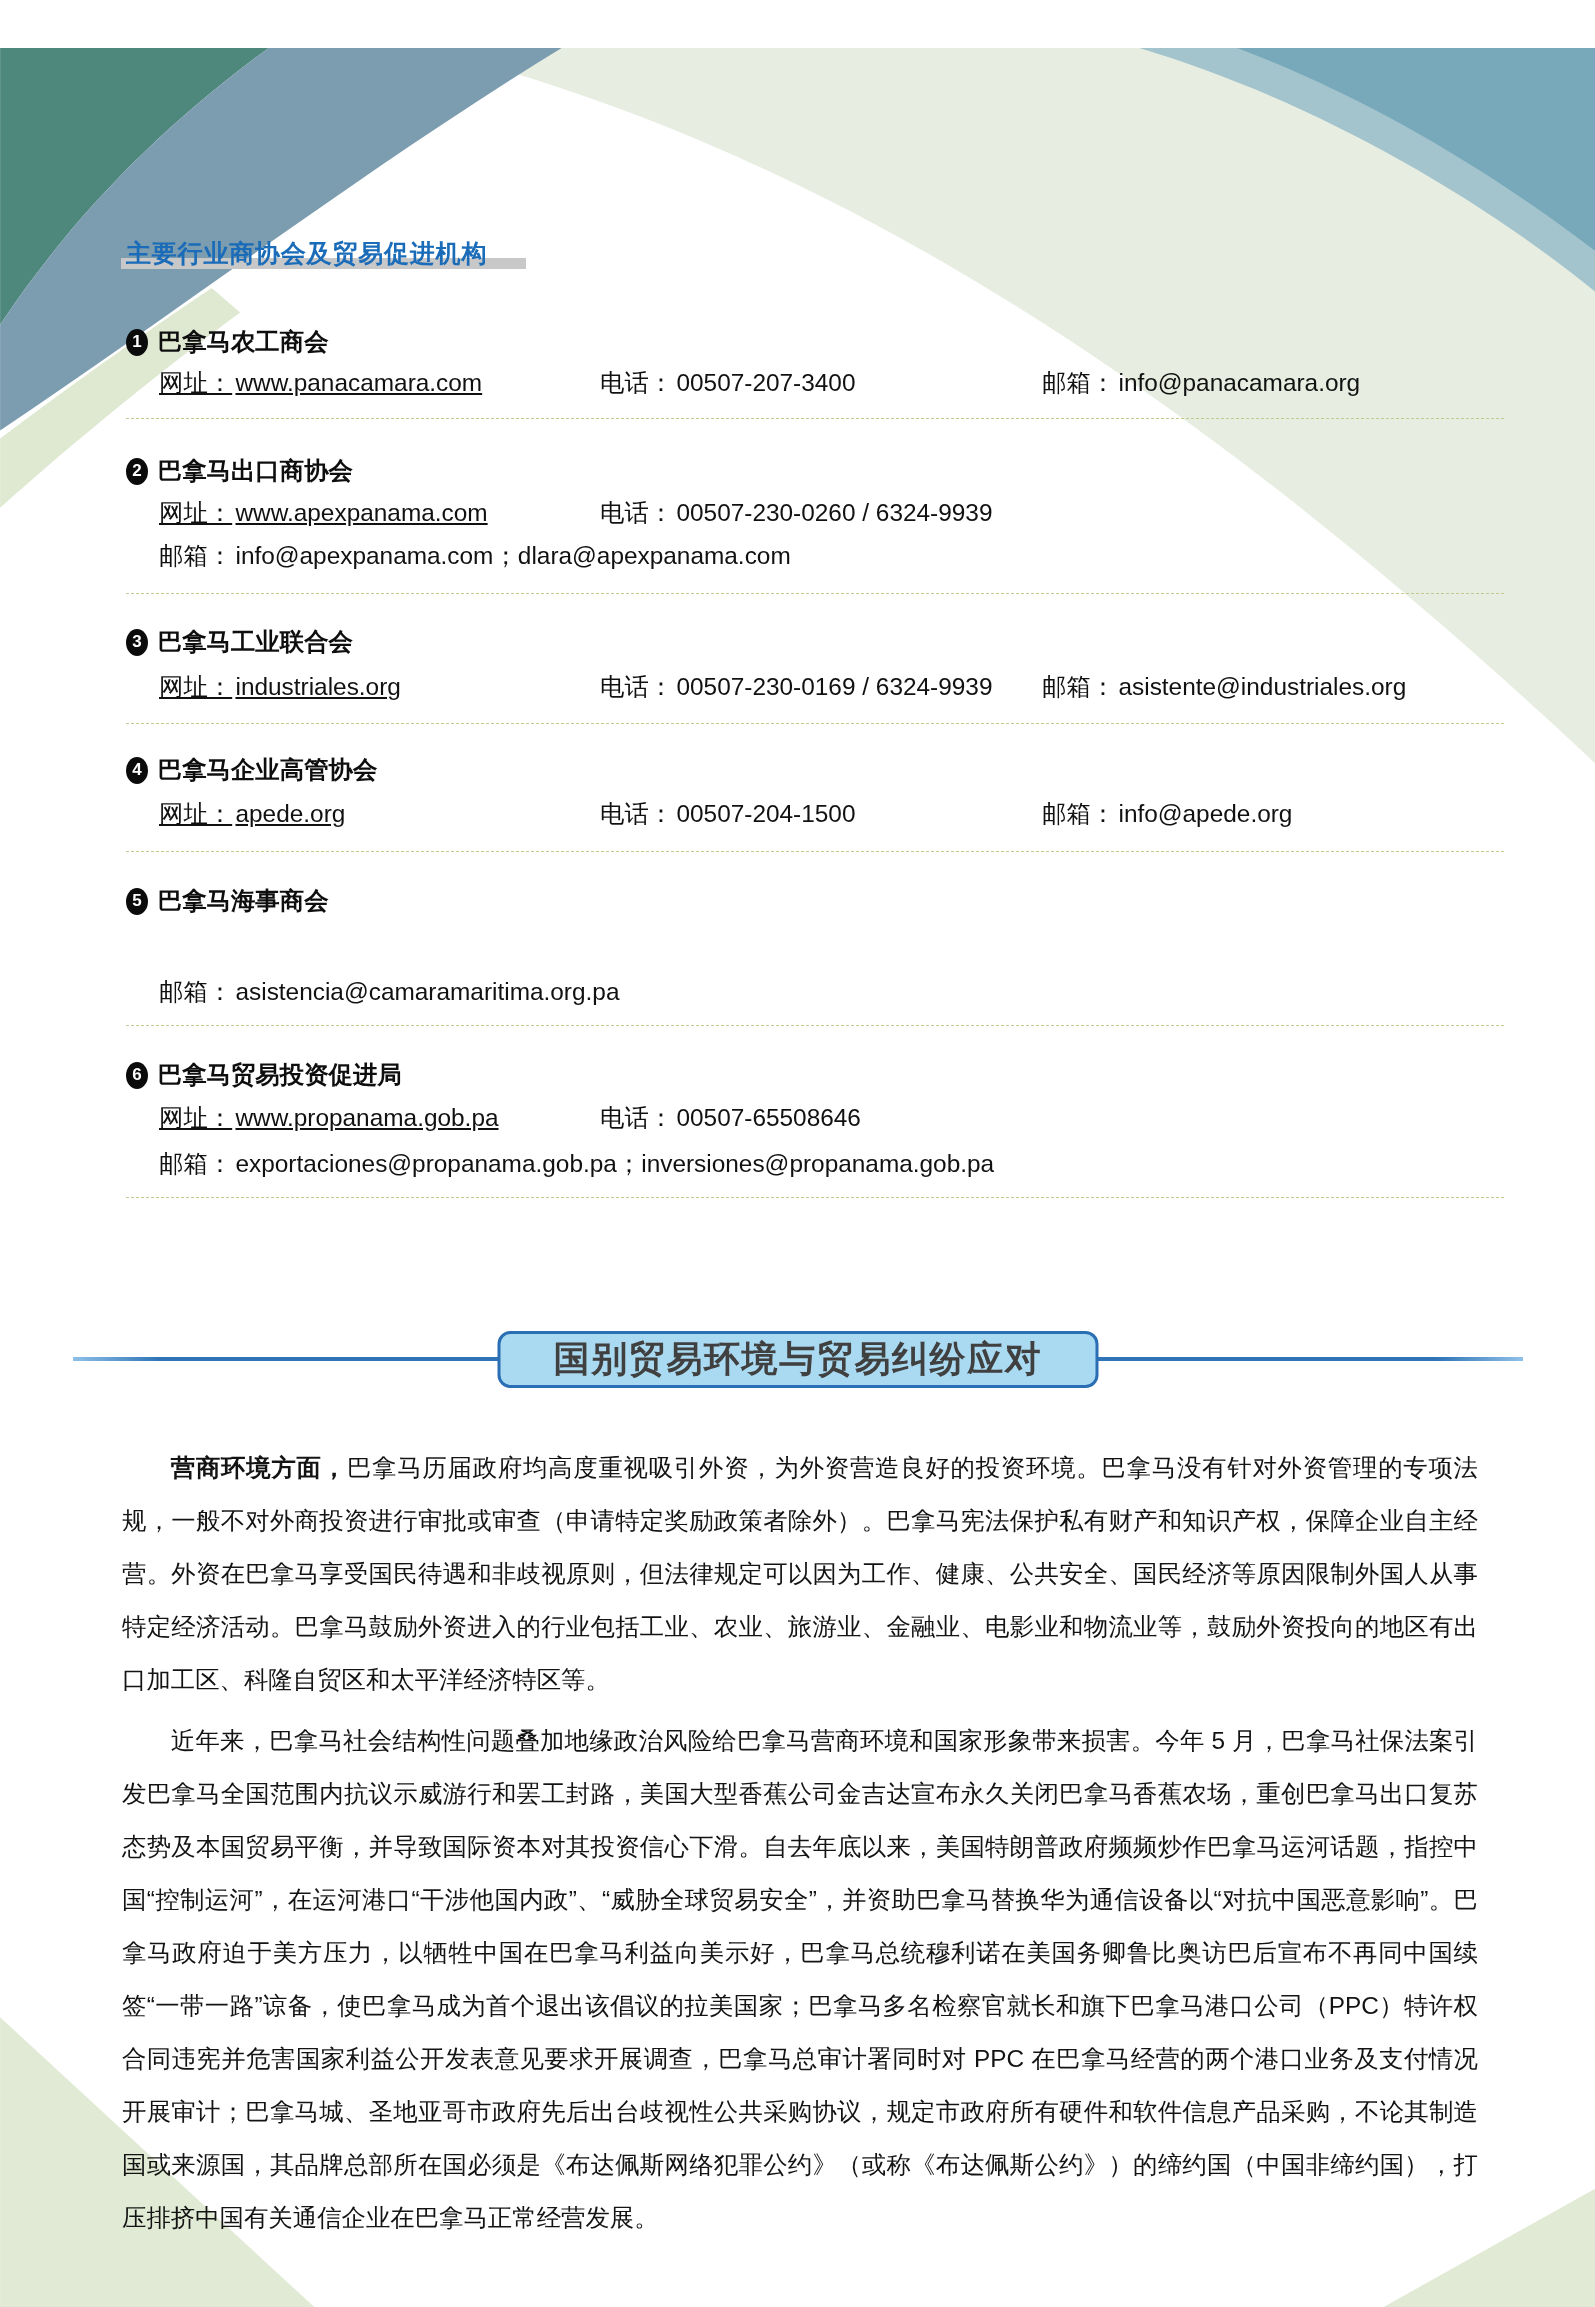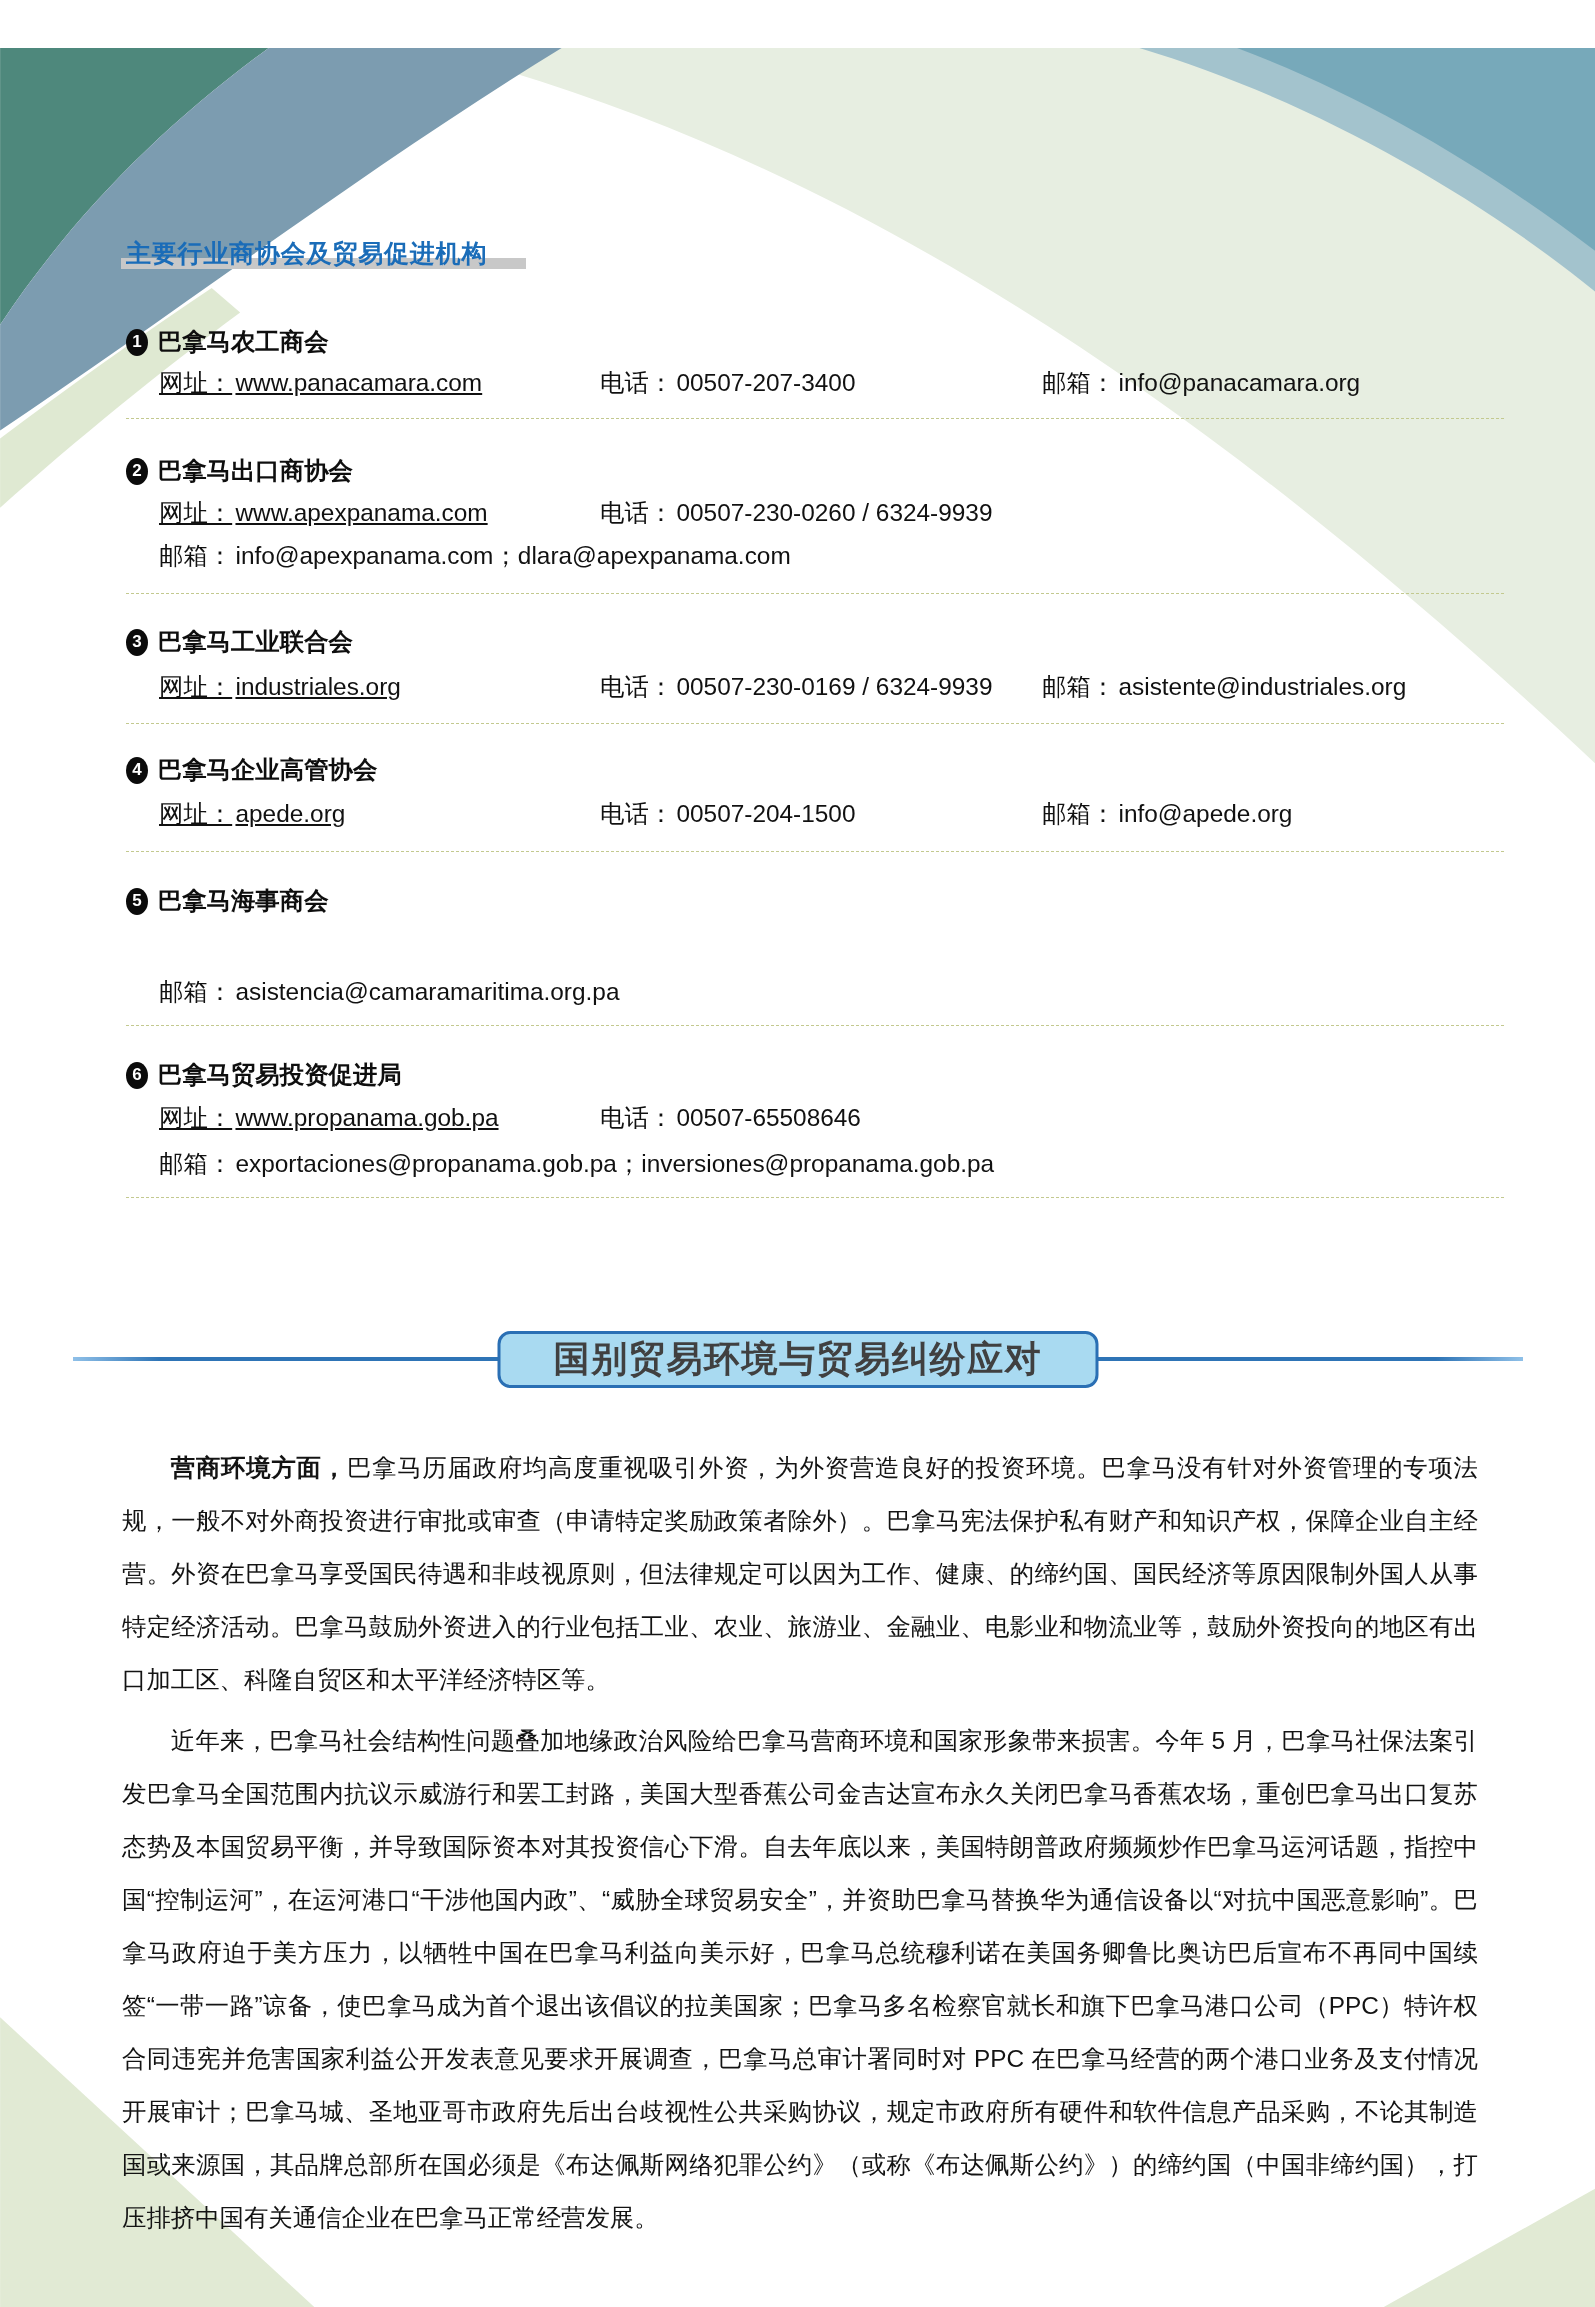--- a/index.html
+++ b/index.html
@@ -151,20 +151,20 @@
       <span class="f-mail-l"><span class="lbl">邮箱：</span><span>exportaciones@propanama.gob.pa；inversiones@propanama.gob.pa</span></span>
     </div>
     <div class="sep" style="top:1149px"></div>
 
     <div class="banner-rule"></div>
     <div class="banner-box">
       <span>国别贸易环境与贸易纠纷应对</span>
     </div>
 
     <div class="bodytext">
-      <p><span class="lead">营商环境方面，</span><span>巴拿马历届政府均高度重视吸引外资，为外资营造良好的投资环境。巴拿马没有针对外资管理的专项法规，一般不对外商投资进行审批或审查（申请特定奖励政策者除外）。巴拿马宪法保护私有财产和知识产权，保障企业自主经营。外资在巴拿马享受国民待遇和非歧视原则，但法律规定可以因为工作、健康、的缔约国、国民经济等原因限制外国人从事特定经济活动。巴拿马鼓励外资进入的行业包括工业、农业、旅游业、金融业、电影业和物流业等，鼓励外资投向的地区有出口加工区、科隆自贸区和太平洋经济特区等。</span></p>
+      <p><span class="lead">营商环境方面，</span><span>巴拿马历届政府均高度重视吸引外资，为外资营造良好的投资环境。巴拿马没有针对外资管理的专项法规，一般不对外商投资进行审批或审查（申请特定奖励政策者除外）。巴拿马宪法保护私有财产和知识产权，保障企业自主经营。外资在巴拿马享受国民待遇和非歧视原则，但法律规定可以因为工作、健康、公共安全、国民经济等原因限制外国人从事特定经济活动。巴拿马鼓励外资进入的行业包括工业、农业、旅游业、金融业、电影业和物流业等，鼓励外资投向的地区有出口加工区、科隆自贸区和太平洋经济特区等。</span></p>
       <p><span>近年来，巴拿马社会结构性问题叠加地缘政治风险给巴拿马营商环境和国家形象带来损害。今年 5 月，巴拿马社保法案引发巴拿马全国范围内抗议示威游行和罢工封路，美国大型香蕉公司金吉达宣布永久关闭巴拿马香蕉农场，重创巴拿马出口复苏态势及本国贸易平衡，并导致国际资本对其投资信心下滑。自去年底以来，美国特朗普政府频频炒作巴拿马运河话题，指控中国“控制运河”，在运河港口“干涉他国内政”、“威胁全球贸易安全”，并资助巴拿马替换华为通信设备以“对抗中国恶意影响”。巴拿马政府迫于美方压力，以牺牲中国在巴拿马利益向美示好，巴拿马总统穆利诺在美国务卿鲁比奥访巴后宣布不再同中国续签“一带一路”谅备，使巴拿马成为首个退出该倡议的拉美国家；巴拿马多名检察官就长和旗下巴拿马港口公司（PPC）特许权合同违宪并危害国家利益公开发表意见要求开展调查，巴拿马总审计署同时对 PPC 在巴拿马经营的两个港口业务及支付情况开展审计；巴拿马城、圣地亚哥市政府先后出台歧视性公共采购协议，规定市政府所有硬件和软件信息产品采购，不论其制造国或来源国，其品牌总部所在国必须是《布达佩斯网络犯罪公约》（或称《布达佩斯公约》）的缔约国（中国非缔约国），打压排挤中国有关通信企业在巴拿马正常经营发展。</span></p>
     </div>
 
 
   </div>
 </div>
 
 
 </body></html>

